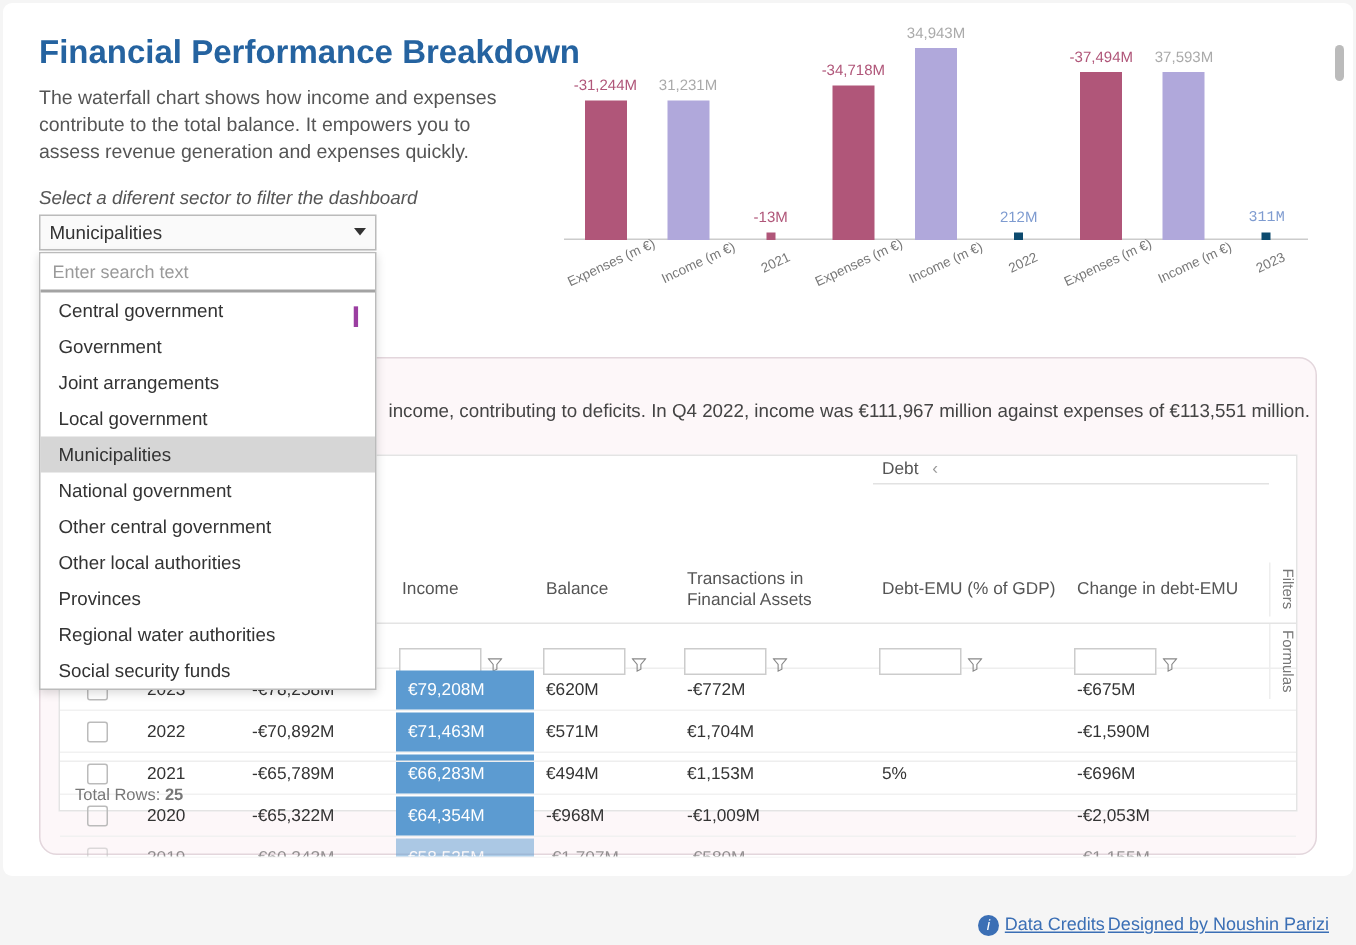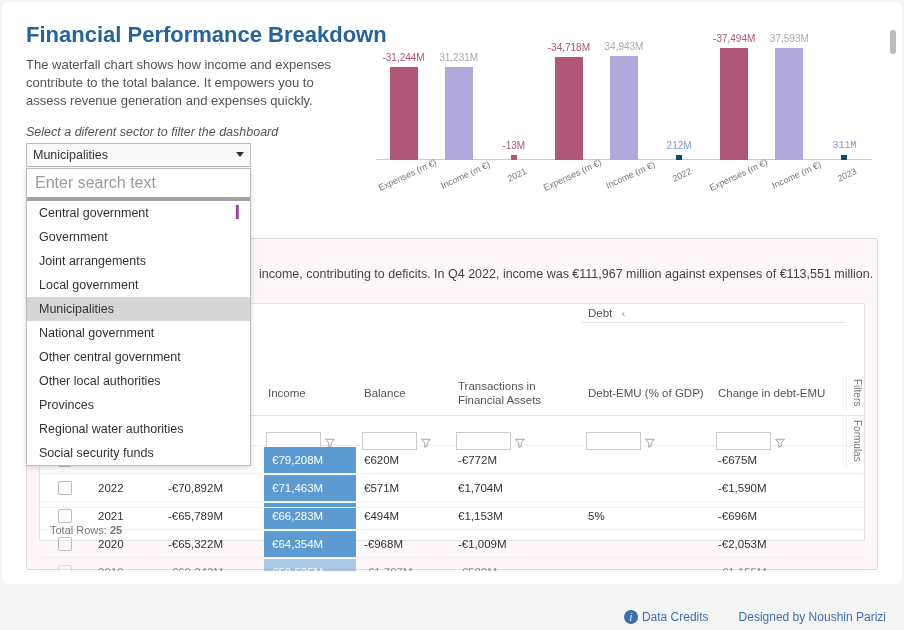--- a/index.html
+++ b/index.html
@@ -76,23 +76,23 @@
     left: 0;
     width: 225px;
     background: #fff;
     border: 1px solid #bbb;
     box-shadow: 0 2px 6px rgba(0,0,0,0.15);
     z-index: 50;
   }
   .dd-search {
     width: 100%;
     border: none;
-    border-bottom: 4px solid #a3a3a3;
+    border-bottom: 2px solid #a3a3a3;
     padding: 5px 8px;
-    font-size: 16px;
+    font-size: 12px;
     color: #555;
     outline: none;
   }
   .dd-search::placeholder { color: #9a9a9a; font-style: normal; }
   .dd-item {
     padding: 5px 12px;
     font-size: 12.5px;
     cursor: pointer;
   }
   .dd-item.sel { background: #d6d6d6; }
@@ -179,21 +179,21 @@
 
   
   .split-pane {
     position: absolute;
     left: 24px;
     right: 24px;
     top: 236px;
     bottom: 14px;
     border: 1px solid #e3d6dc;
     background: #fdf7f9;
-    border-radius: 2px;
+    border-radius: 12px;
   }
   .context-line {
     position: absolute;
     top: 28px;
     left: 232px;
     font-size: 12.5px;
     color: #444;
     white-space: nowrap;
   }
   .table-outer {
@@ -294,22 +294,23 @@
     color: #777;
     padding: 16px 10px;
   }
   .footer {
     position: absolute;
     bottom: 6px;
     right: 18px;
     font-size: 12px;
     color: #3b6fb5;
     display: flex;
-    gap: 30px;
+    gap: 2px;
     align-items: center;
+    text-decoration: underline;
   }
   .info-ico {
     width: 14px; height: 14px;
     border-radius: 50%;
     background: #3b6fb5;
     color: #fff;
     font-size: 10px;
     font-style: italic;
     display: inline-flex;
     align-items: center; justify-content: center;
@@ -377,21 +378,21 @@
         </div>
         <div class="group">
           <div class="bar-pair">
             <div class="bar red" style="height: 103.435px;">
               <div class="val-label val-neg">-34,718M</div>
             </div>
           </div>
         </div>
         <div class="group">
           <div class="bar-pair">
-            <div class="bar lav" style="height: 104px;">
+            <div class="bar lav" style="height: 128px;">
               <div class="val-label val-gray">34,943M</div>
             </div>
           </div>
         </div>
         <div class="group">
           <div class="bar-pair">
             <div class="bar net-pos" style="height: 5px;">
               <div class="val-label val-pos">212M</div>
             </div>
           </div>

